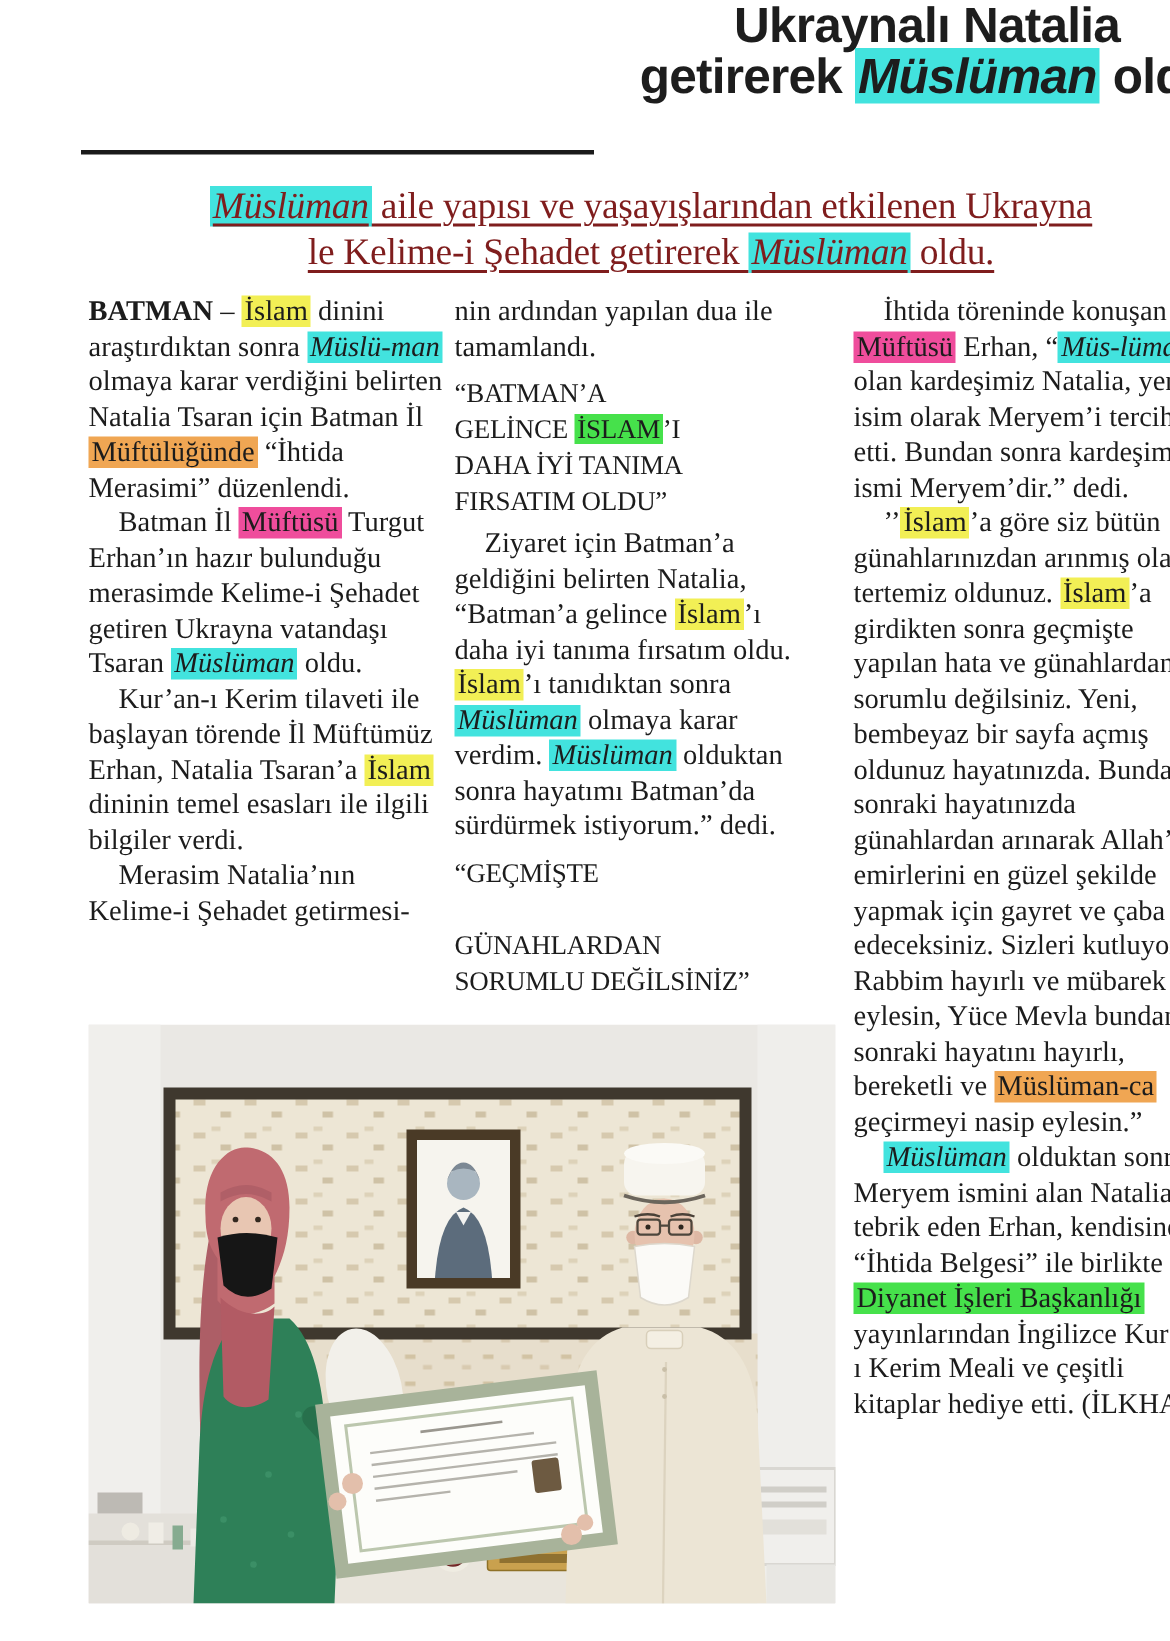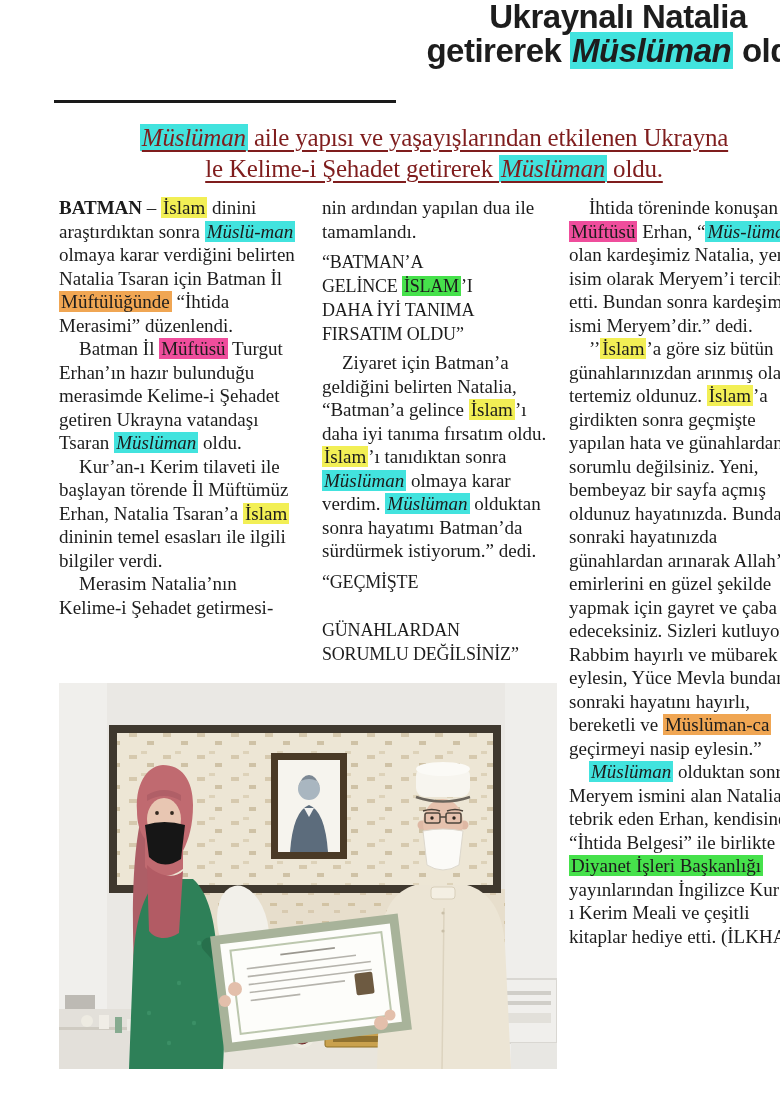--- a/index.html
+++ b/index.html
@@ -15,21 +15,21 @@
   .hline{display:block;white-space:nowrap;}
 
   
   .standfirst{margin:10px 8px 0 8px;text-align:center;font-size:25px;line-height:31px;
               color:#7f1d1d;letter-spacing:-0.2px;}
   .sfline{display:block;text-decoration:underline;text-decoration-thickness:1.5px;text-underline-offset:4px;white-space:nowrap;}
 
   
   .main{display:flex;gap:12px;padding:12px 12px 0 15px;align-items:flex-start;}
   .left{width:498px;flex:0 0 498px;}
-  .cols{display:flex;gap:20px;}
+  .cols{display:flex;gap:1px;}
   .col{width:243px;flex:0 0 243px;font-size:19px;line-height:23.5px;text-align:left;}
   .col3{width:243px;flex:0 0 243px;font-size:19px;line-height:23.5px;}
   .para{margin:0;}
   .para.indent{text-indent:20px;}
   .subhead{font-weight:normal;font-size:18px;line-height:24px;margin:7px 0 5px 0;letter-spacing:-0.2px;}
   .b{font-weight:bold;}
 
   
   .hl{padding:0 2px;}
   .hl-cyan{background:#42e3de;font-style:italic;}

